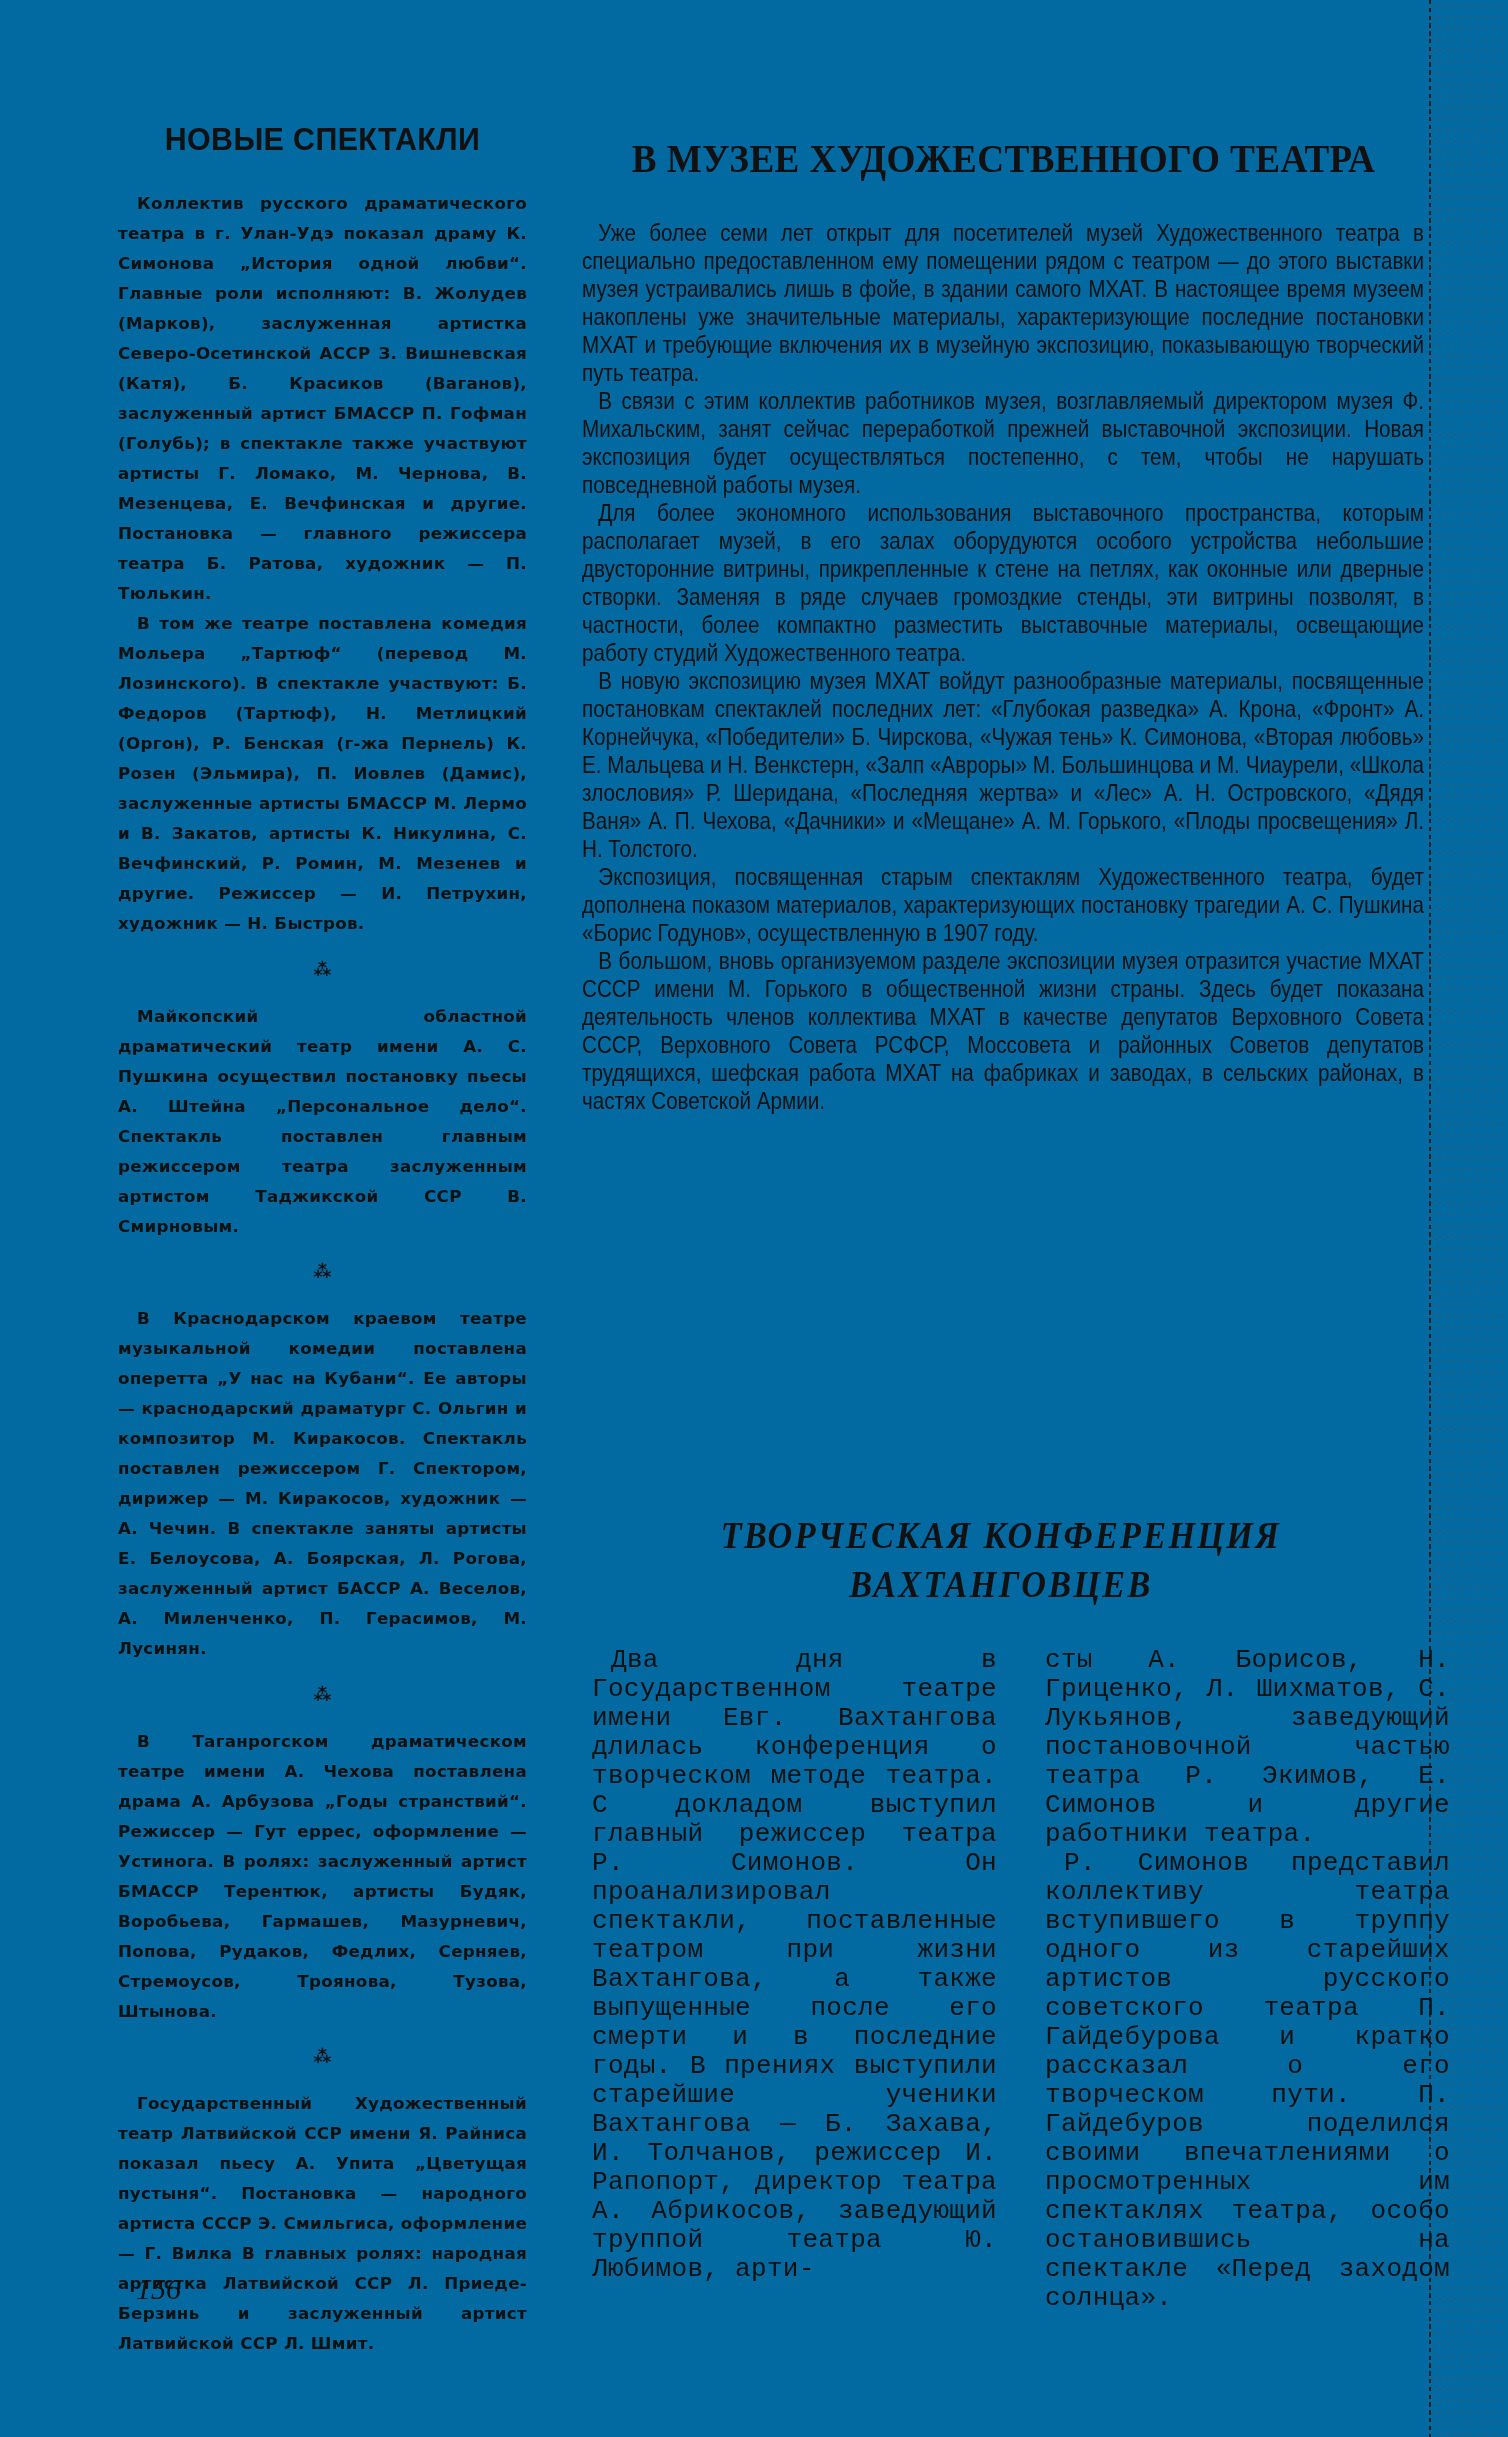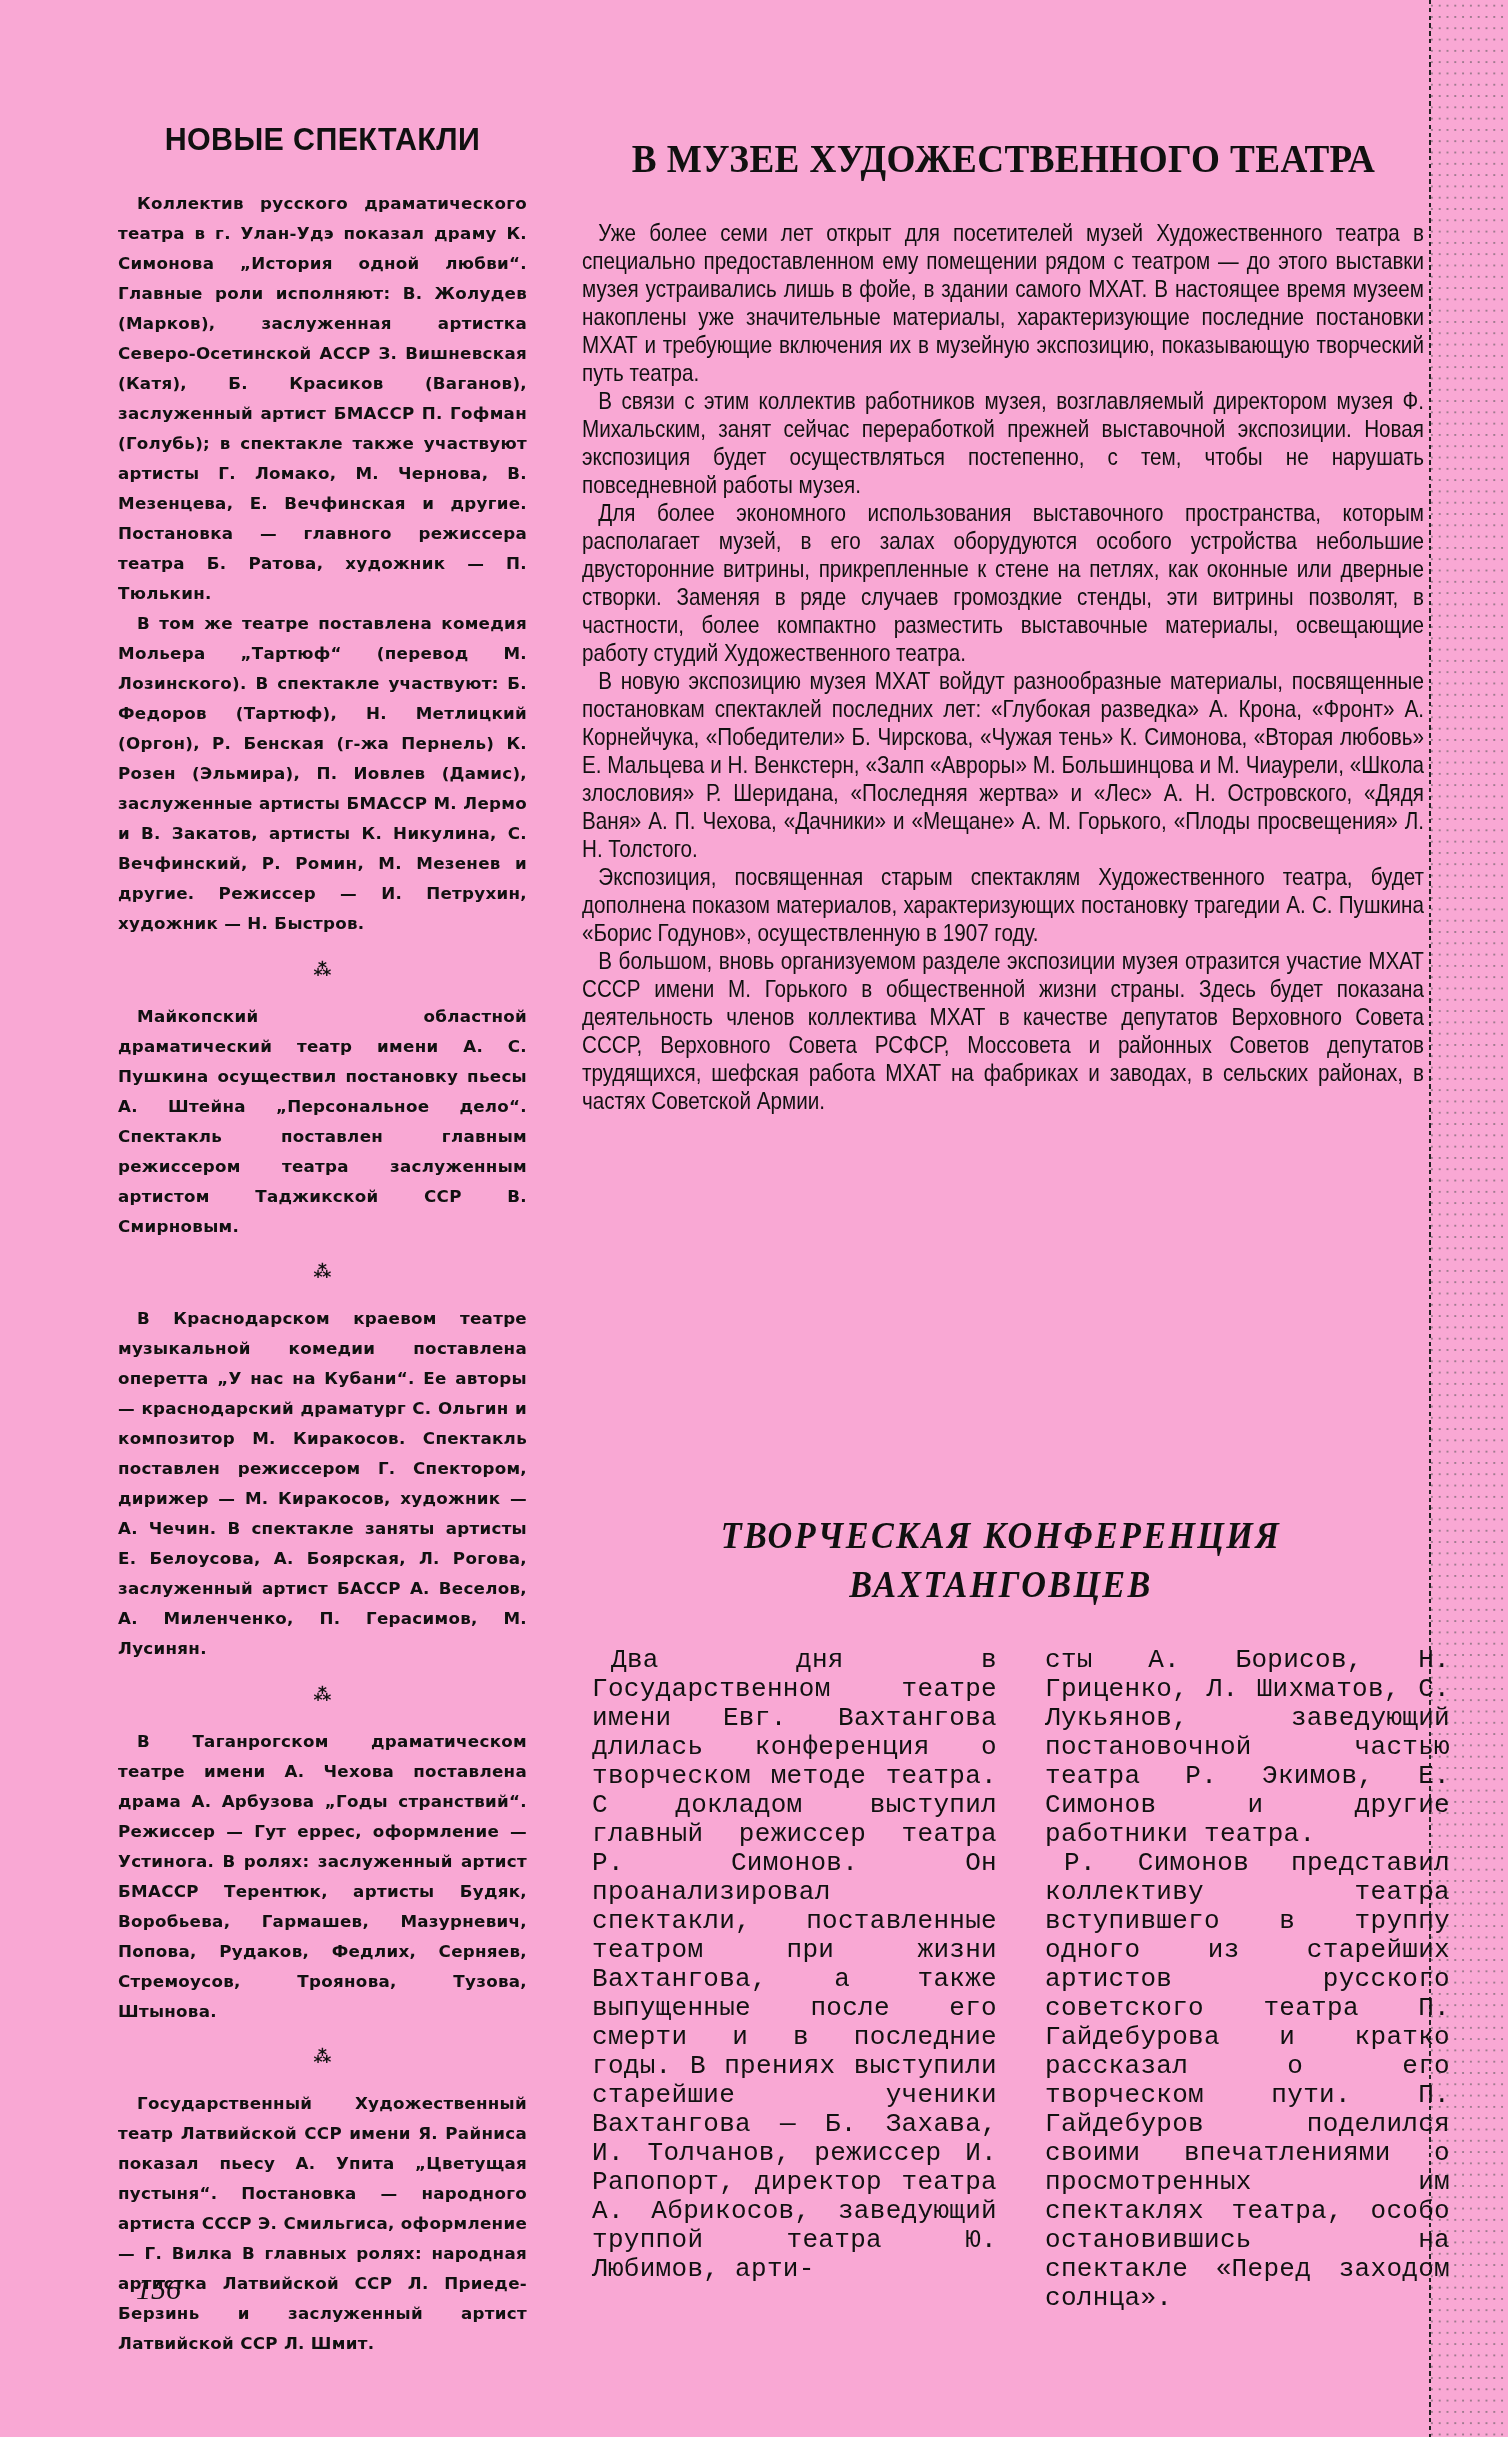--- a/index.html
+++ b/index.html
@@ -1,17 +1,17 @@
 <!DOCTYPE html>
 <html style="font-size:14px"><head>
 <meta charset="utf-8">
 <style>
   html, body { margin: 0; padding: 0; background: #ffffff; }
   body { width: 1509px; height: 2438px; position: relative; overflow: hidden; color: #111; }
-  .page { position: absolute; left: 0; top: 0; width: 1509px; height: 2438px; background: #f9a8d4; }
+  .page { position: absolute; left: 0; top: 0; width: 1509px; height: 2438px; background: #0369a1; }
 
   
   .gutter { position: absolute; left: 1428px; top: 0; width: 81px; height: 2438px;
     background-image: radial-gradient(#555 0.7px, transparent 1px);
     background-size: 7.8px 11.3px; opacity: 0.55; }
   .gutter-line { position: absolute; left: 1429px; top: 0; width: 1.7px; height: 2438px;
     background: repeating-linear-gradient(to bottom, #222 0 4.4px, transparent 4.4px 7.8px); }
 
   
   .left { position: absolute; left: 118px; top: 122px; width: 409px; }

